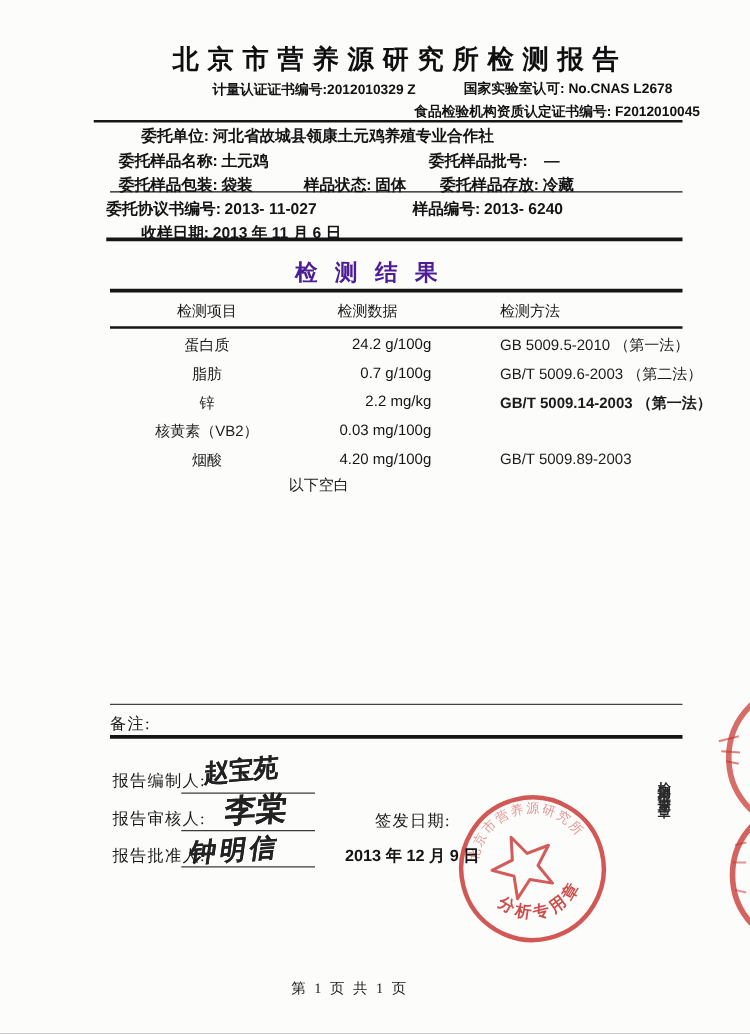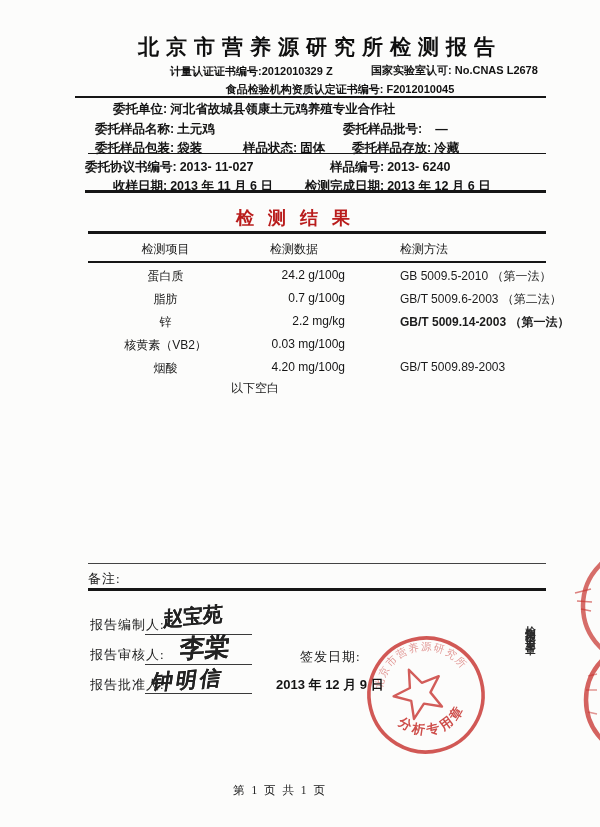--- a/index.html
+++ b/index.html
@@ -14,21 +14,21 @@
   }
   .abs{position:absolute;white-space:nowrap;}
   .hline{position:absolute;background:#161616;}
   .title{
     font-size:21px;font-weight:bold;letter-spacing:7px;
     text-align:center;color:#0f0f0f;
   }
   .cert{font-size:11px;font-weight:bold;color:#121212;}
   .info{font-size:12.5px;font-weight:bold;color:#141414;}
   .info .lbl{margin-right:3px;}
-  .section-title{font-size:18px;font-weight:bold;letter-spacing:14px;text-align:center;color:#b91c1c;}
+  .section-title{font-size:18px;font-weight:bold;letter-spacing:14px;text-align:center;color:#4c1d95;}
   .th{font-size:12px;color:#1b1b1b;}
   .td-item{font-size:12px;color:#1b1b1b;text-align:center;}
   .td-data{font-size:12px;font-weight:normal;color:#141414;text-align:right;}
   .td-method{font-size:12px;color:#1b1b1b;}
   .endnote{font-size:12px;color:#1b1b1b;text-align:center;}
   .serif{font-family:"Liberation Serif","DejaVu Serif",serif;}
   .signlbl{font-size:13px;letter-spacing:1px;color:#1a1a1a;}
   .sigline{position:absolute;height:1px;background:#3a3a3a;}
   .sig{
     font-family:"Liberation Serif","DejaVu Serif",serif;
@@ -45,21 +45,21 @@
   .stamp-svg{position:absolute;left:0;top:0;pointer-events:none;mix-blend-mode:multiply;}
 </style>
 </head>
 <body>
 
 <div class="page">
 
   <div class="abs title" style="left:40px;top:33px;width:560px;">北京市营养源研究所检测报告</div>
   <div class="abs cert" style="left:170px;top:64px;">计量认证证书编号:2012010329 Z</div>
   <div class="abs cert" style="left:337px;top:63px;margin-left:34px;">国家实验室认可: No.CNAS L2678</div>
-  <div class="abs cert" style="left:120px;top:82px;width:440px;text-align:center;">食品检验机构资质认定证书编号: F2012010045</div>
+  <div class="abs cert" style="left:120px;top:82px;width:440px;text-align:right;">食品检验机构资质认定证书编号: F2012010045</div>
   <div class="hline" style="left:75px;top:96px;width:471px;height:2px;"></div>
 
   <div class="abs info" style="left:95px;top:121px;">
     <span class="lbl">委托样品名称:</span><span>土元鸡</span>
   </div>
 
   <div class="abs info" style="left:113px;top:101px;">
     <span class="lbl">委托单位:</span><span>河北省故城县领康土元鸡养殖专业合作社</span>
   </div>
   <div class="abs info" style="left:343px;top:121px;">
@@ -80,23 +80,20 @@
 
   <div class="abs info" style="left:85px;top:159px;">
     <span class="lbl">委托协议书编号:</span><span>2013- 11-027</span>
   </div>
   <div class="abs info" style="left:330px;top:159px;">
     <span class="lbl">样品编号:</span><span>2013- 6240</span>
   </div>
 
   <div class="abs info" style="left:113px;top:178px;">
     <span class="lbl">收样日期:</span><span>2013 年 11 月 6 日</span>
-  </div>
-  <div class="abs info" style="left:305px;top:178px;">
-    <span class="lbl">检测完成日期:</span><span>2013 年 12 月 6 日</span>
   </div>
 
   <div class="hline" style="left:85px;top:190px;width:461px;height:2.5px;"></div>
 
   <div class="abs section-title" style="left:20px;top:206px;width:560px;">检测结果</div>
 
   <div class="hline" style="left:88px;top:231px;width:458px;height:2.5px;"></div>
 
   <div class="abs th" style="left:88px;top:241px;width:155px;text-align:center;">检测项目</div>
   <div class="abs th" style="left:243px;top:241px;width:102px;text-align:center;">检测数据</div>

